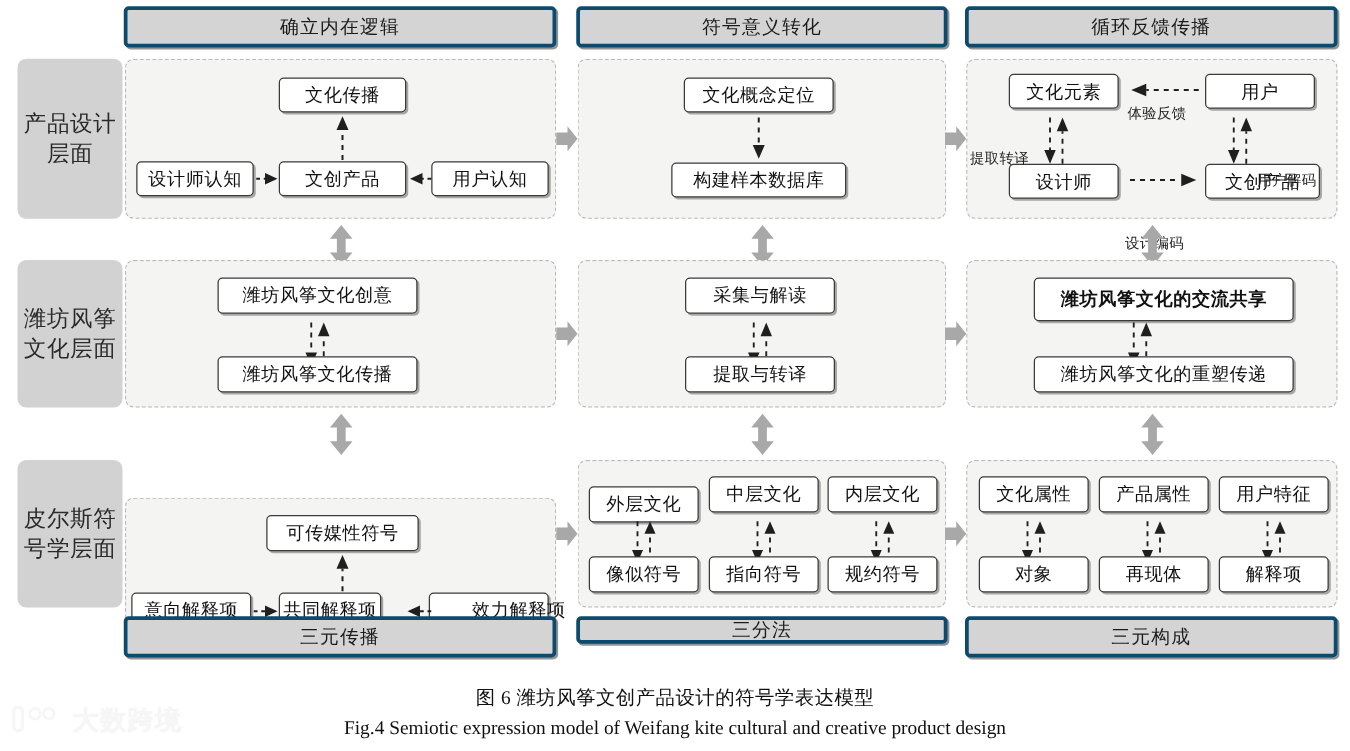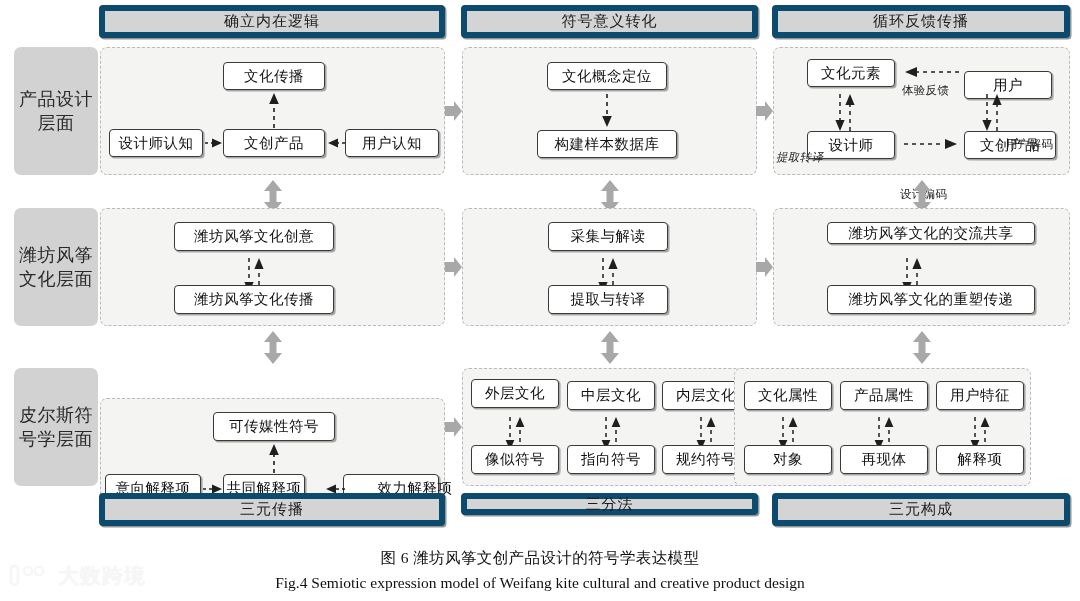--- a/index.html
+++ b/index.html
@@ -11,21 +11,21 @@
     overflow:hidden;
   }
   .canvas{position:absolute;left:0;top:0;width:1080px;height:601px;}
 
   
   .abs{position:absolute;box-sizing:border-box;}
 
   
   .chip{
     background:#d4d4d4;
-    border:6px solid #0c4a6e;
+    border:3px solid #0c4a6e;
     border-radius:4px;
     box-shadow:1.5px 1.5px 0 rgba(60,60,60,.55);
     display:flex;align-items:center;justify-content:center;
     font-size:15px;color:#1b1b1b;
     letter-spacing:1px;
   }
 
   
   .rowlabel{
     background:#d2d2d2;
@@ -159,31 +159,31 @@
 
     <div class="node" style="left:74px;top:82px;width:140px;height:28px;">构建样本数据库</div>
   </div>
 
   <svg class="chev" style="left:756px;top:101px;width:17px;height:20px;">
     <polygon points="0,5 9,5 9,0 17,10 9,20 9,15 0,15" fill="#a8a8a8"></polygon>
   </svg>
 
   <div class="cell abs" style="left:773px;top:47px;width:297px;height:128px;">
     <div class="node" style="left:33px;top:11px;width:88px;height:28px;">文化元素</div>
-    <div class="node" style="left:190px;top:11px;width:88px;height:28px;margin-top:12px;">用户</div>
+    <div class="node" style="left:190px;top:11px;width:88px;height:28px;">用户</div>
     <div class="node" style="left:33px;top:83px;width:88px;height:28px;">设计师</div>
     <div class="node" style="left:190px;top:83px;width:92px;height:28px;">文创产品</div>
 
     <div class="note" style="left:128px;top:0px;">体验反馈</div>
     <svg class="abs" style="left:127px;top:16px;width:62px;height:16px;">
       <line x1="58" y1="8" x2="16" y2="8" stroke="#1f1f1f" stroke-width="1.6" stroke-dasharray="4,4"></line>
       <polygon points="4,8 16,3 16,13" fill="#1f1f1f"></polygon>
     </svg>
 
-    <div class="note" style="left:2px;top:67px;font-style:italic;">提取转译</div>
+    <div class="note" style="left:2px;top:36px;">提取转译</div>
     <svg class="abs" style="left:59px;top:42px;width:24px;height:44px;">
       <line x1="7" y1="4" x2="7" y2="30" stroke="#1f1f1f" stroke-width="1.5" stroke-dasharray="4,4"></line>
       <polygon points="7,41 2.4,30 11.6,30" fill="#1f1f1f"></polygon>
       <line x1="17" y1="41" x2="17" y2="15" stroke="#1f1f1f" stroke-width="1.5" stroke-dasharray="4,4"></line>
       <polygon points="17,4 12.4,15 21.6,15" fill="#1f1f1f"></polygon>
     </svg>
 
     <div class="note" style="left:232px;top:54px;">用户解码</div>
     <svg class="abs" style="left:206px;top:42px;width:24px;height:44px;">
       <line x1="7" y1="4" x2="7" y2="30" stroke="#1f1f1f" stroke-width="1.5" stroke-dasharray="4,4"></line>
@@ -240,21 +240,21 @@
       <polygon points="17,4 12.4,15 21.6,15" fill="#1f1f1f"></polygon>
     </svg>
     <div class="node" style="left:85px;top:76px;width:120px;height:29px;">提取与转译</div>
   </div>
 
   <svg class="chev" style="left:756px;top:257px;width:17px;height:20px;">
     <polygon points="0,5 9,5 9,0 17,10 9,20 9,15 0,15" fill="#a8a8a8"></polygon>
   </svg>
 
   <div class="cell abs" style="left:773px;top:208px;width:297px;height:118px;">
-    <div class="node" style="left:53px;top:13px;width:208px;height:22px;">潍坊风筝文化的交流共享</div>
+    <div class="node" style="left:53px;top:13px;width:208px;height:35px;font-weight:bold;">潍坊风筝文化的交流共享</div>
     <svg class="abs" style="left:126px;top:45px;width:24px;height:42px;">
       <line x1="7" y1="4" x2="7" y2="28" stroke="#1f1f1f" stroke-width="1.5" stroke-dasharray="4,4"></line>
       <polygon points="7,39 2.4,28 11.6,28" fill="#1f1f1f"></polygon>
       <line x1="17" y1="39" x2="17" y2="15" stroke="#1f1f1f" stroke-width="1.5" stroke-dasharray="4,4"></line>
       <polygon points="17,4 12.4,15 21.6,15" fill="#1f1f1f"></polygon>
     </svg>
     <div class="note big" style="left:160px;top:51px;">文化传播</div>
     <div class="node" style="left:53px;top:76px;width:208px;height:29px;">潍坊风筝文化的重塑传递</div>
   </div>
 
@@ -295,21 +295,21 @@
       <line x1="20" y1="9" x2="11" y2="9" stroke="#1f1f1f" stroke-width="1.6" stroke-dasharray="3,3"></line>
       <polygon points="1,9 11,4.4 11,13.6" fill="#1f1f1f"></polygon>
     </svg>
   </div>
 
   <svg class="chev" style="left:445px;top:417px;width:17px;height:20px;">
     <polygon points="0,5 9,5 9,0 17,10 9,20 9,15 0,15" fill="#a8a8a8"></polygon>
   </svg>
 
   <div class="cell abs" style="left:462px;top:368px;width:295px;height:118px;">
-    <div class="node" style="left:8px;top:10px;width:88px;height:29px;">外层文化</div>
+    <div class="node" style="left:8px;top:20px;width:88px;height:29px;">外层文化</div>
     <div class="node" style="left:104px;top:12px;width:88px;height:29px;">中层文化</div>
     <div class="node" style="left:199px;top:12px;width:88px;height:29px;">内层文化</div>
 
     <svg class="abs" style="left:41px;top:44px;width:22px;height:40px;">
       <line x1="6" y1="4" x2="6" y2="27" stroke="#1f1f1f" stroke-width="1.5" stroke-dasharray="4,4"></line>
       <polygon points="6,37 1.6,27 10.4,27" fill="#1f1f1f"></polygon>
       <line x1="16" y1="37" x2="16" y2="14" stroke="#1f1f1f" stroke-width="1.5" stroke-dasharray="4,4"></line>
       <polygon points="16,4 11.6,14 20.4,14" fill="#1f1f1f"></polygon>
     </svg>
     <svg class="abs" style="left:137px;top:44px;width:22px;height:40px;">
@@ -327,21 +327,21 @@
 
     <div class="node" style="left:8px;top:76px;width:88px;height:29px;">像似符号</div>
     <div class="node" style="left:104px;top:76px;width:88px;height:29px;">指向符号</div>
     <div class="node" style="left:199px;top:76px;width:88px;height:29px;">规约符号</div>
   </div>
 
   <svg class="chev" style="left:756px;top:417px;width:17px;height:20px;">
     <polygon points="0,5 9,5 9,0 17,10 9,20 9,15 0,15" fill="#a8a8a8"></polygon>
   </svg>
 
-  <div class="cell abs" style="left:734px;top:368px;width:297px;height:118px;font-family:Liberation Serif, serif;">
+  <div class="cell abs" style="left:773px;top:368px;width:297px;height:118px;font-family:Liberation Serif, serif;">
     <div class="node" style="left:9px;top:12px;width:88px;height:29px;">文化属性</div>
     <div class="node" style="left:105px;top:12px;width:88px;height:29px;">产品属性</div>
     <div class="node" style="left:201px;top:12px;width:88px;height:29px;">用户特征</div>
 
     <svg class="abs" style="left:42px;top:44px;width:22px;height:40px;">
       <line x1="6" y1="4" x2="6" y2="27" stroke="#1f1f1f" stroke-width="1.5" stroke-dasharray="4,4"></line>
       <polygon points="6,37 1.6,27 10.4,27" fill="#1f1f1f"></polygon>
       <line x1="16" y1="37" x2="16" y2="14" stroke="#1f1f1f" stroke-width="1.5" stroke-dasharray="4,4"></line>
       <polygon points="16,4 11.6,14 20.4,14" fill="#1f1f1f"></polygon>
     </svg>

